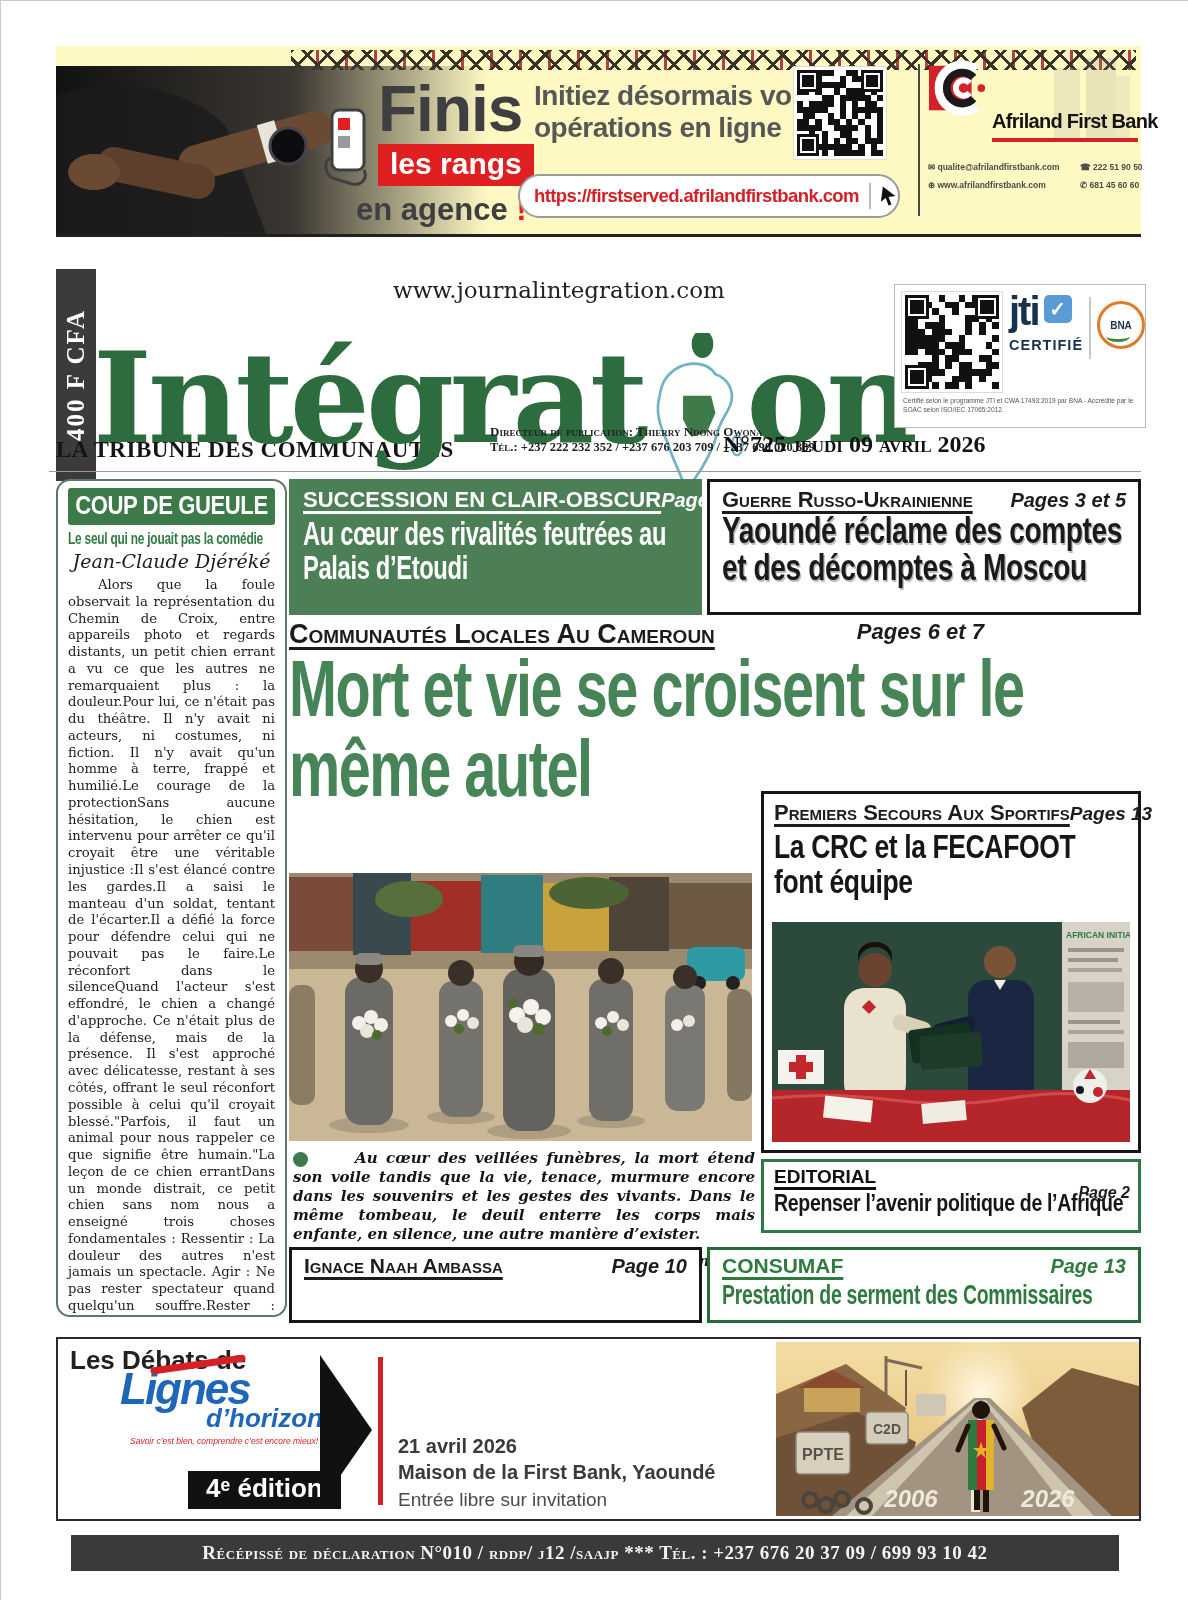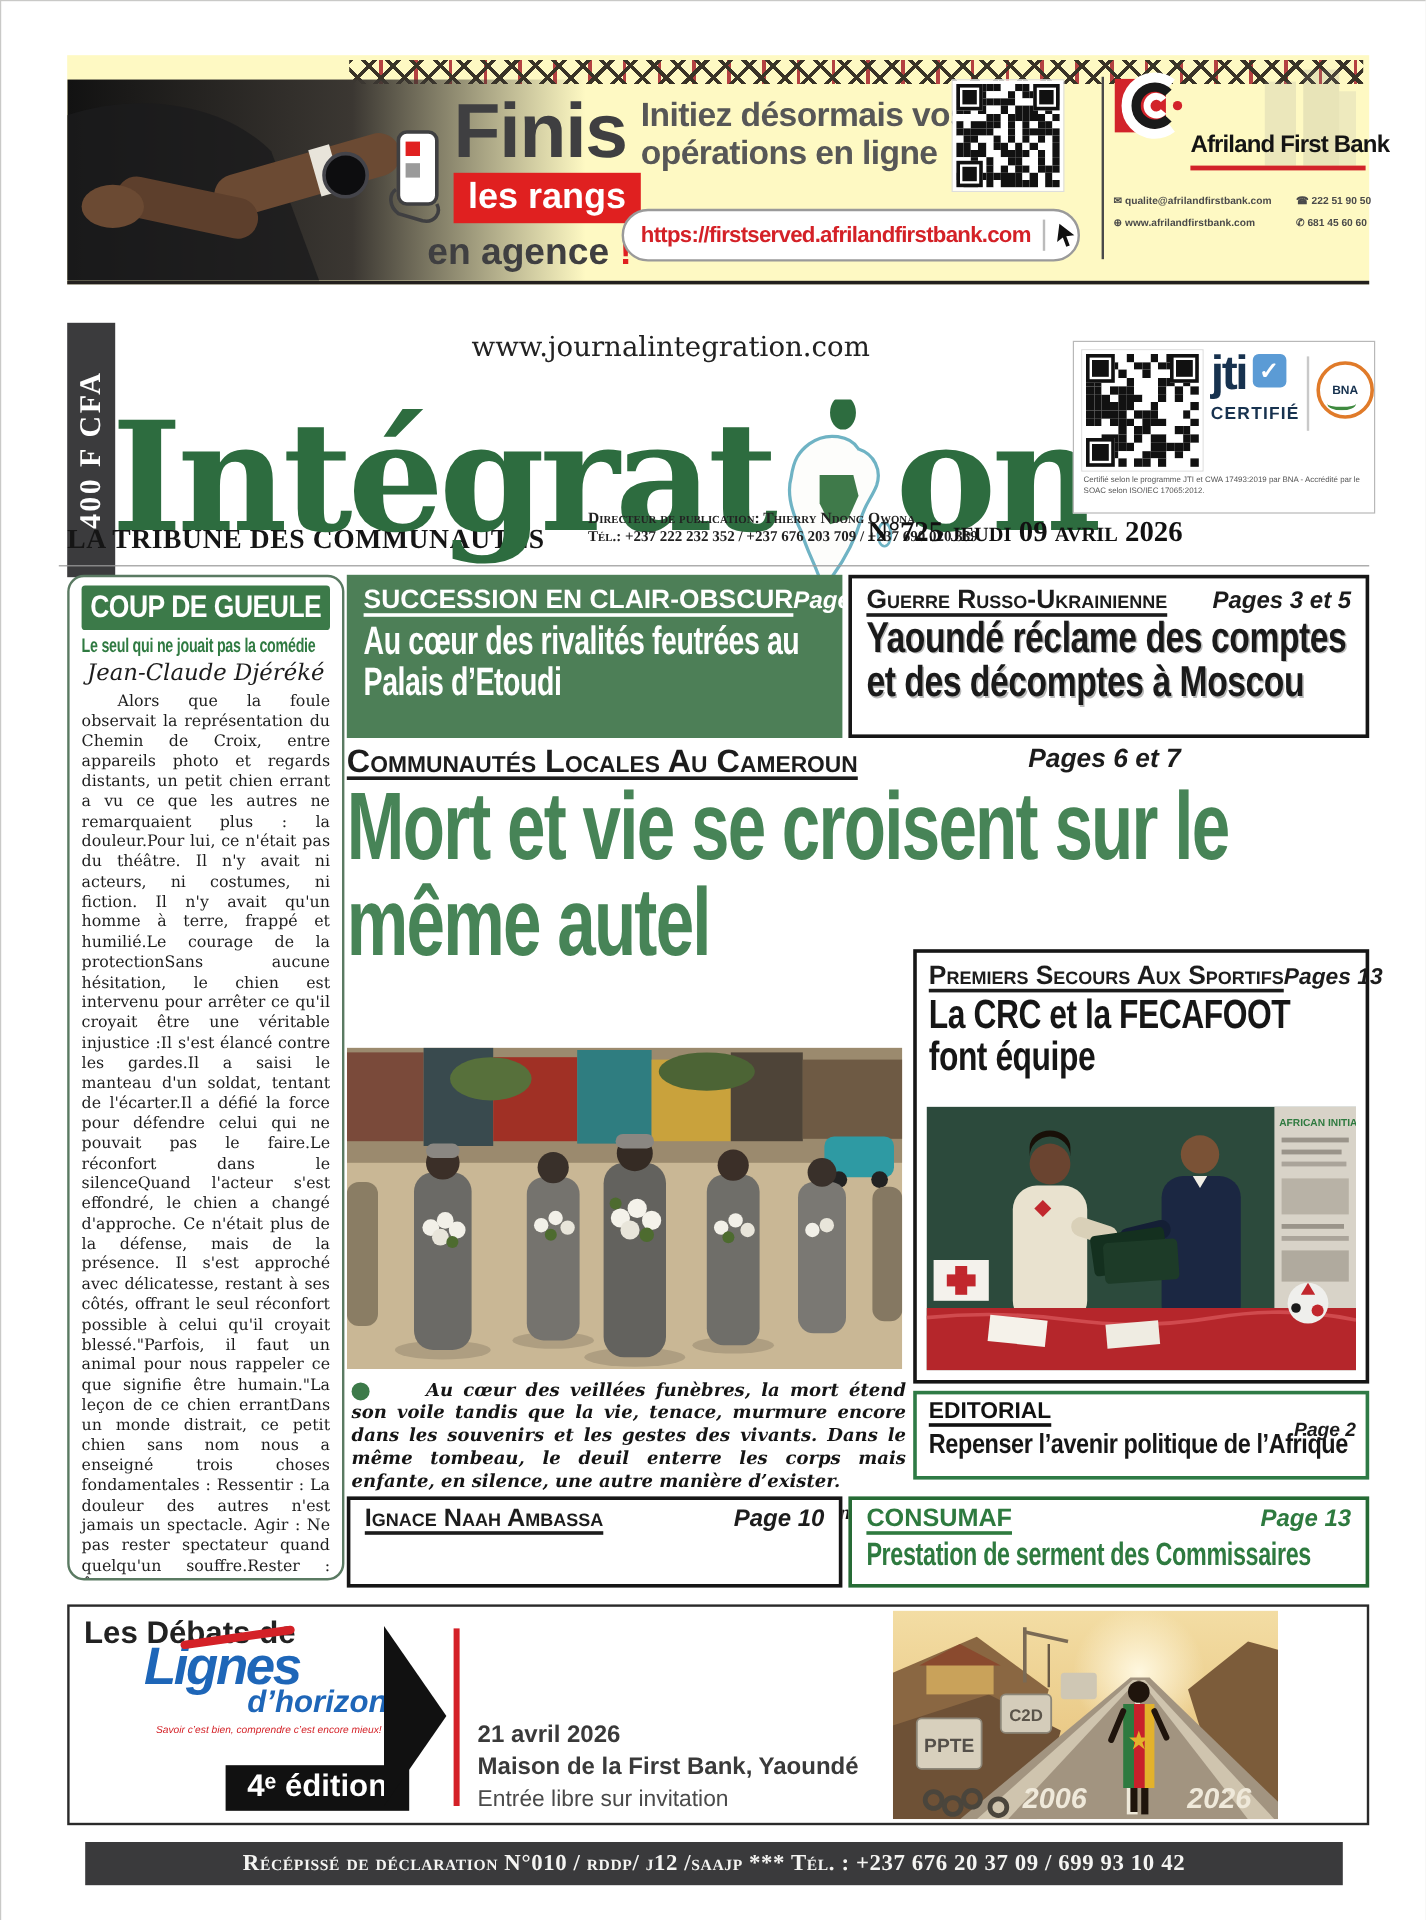--- a/index.html
+++ b/index.html
@@ -132,21 +132,21 @@
   #lignes .l2{font-size:26px;margin-left:86px;margin-top:-6px;color:#1e66b8;}
   #lignes .swoosh{position:absolute;left:30px;top:-8px;width:96px;height:7px;background:#d42127;border-radius:4px;transform:rotate(-8deg);}
   #lignes .tag{font-style:italic;font-weight:normal;font-size:8.5px;color:#d42127;margin-top:2px;margin-left:10px;}
   #edition{position:absolute;left:130px;top:132px;background:#111;color:#fff;font-weight:bold;font-size:26px;padding:2px 18px 5px;}
   #bigarrow{position:absolute;left:262px;top:16px;width:0;height:0;border-left:52px solid #111;border-top:75px solid transparent;border-bottom:75px solid transparent;}
   #redbar{position:absolute;left:320px;top:18px;width:5px;height:148px;background:#d42127;}
   #adtitle{position:absolute;left:340px;top:8px;width:368px;color:#d42127;font-weight:bold;font-size:33px;line-height:1.06;letter-spacing:-.5px;}
   #addate{position:absolute;left:340px;top:96px;font-size:20px;font-weight:bold;color:#3a3a3a;}
   #advenue{position:absolute;left:340px;top:122px;font-size:20px;font-weight:bold;color:#3a3a3a;}
   #adnote{position:absolute;left:340px;top:150px;font-size:19px;color:#4a4a4a;}
-  #adimg{position:absolute;left:686px;top:3px;width:321px;height:174px;overflow:hidden;}
+  #adimg{position:absolute;left:718px;top:3px;width:363px;height:174px;overflow:hidden;}
 
   
   #footer{left:70px;top:1534px;width:1048px;height:36px;background:#3a3a3c;color:#f4f4f2;display:flex;align-items:center;justify-content:center;
      font-family:"Liberation Serif",serif;font-weight:bold;font-size:19px;letter-spacing:.5px;}
 </style>
 </head>
 <body>
 
 <div id="page">
 

